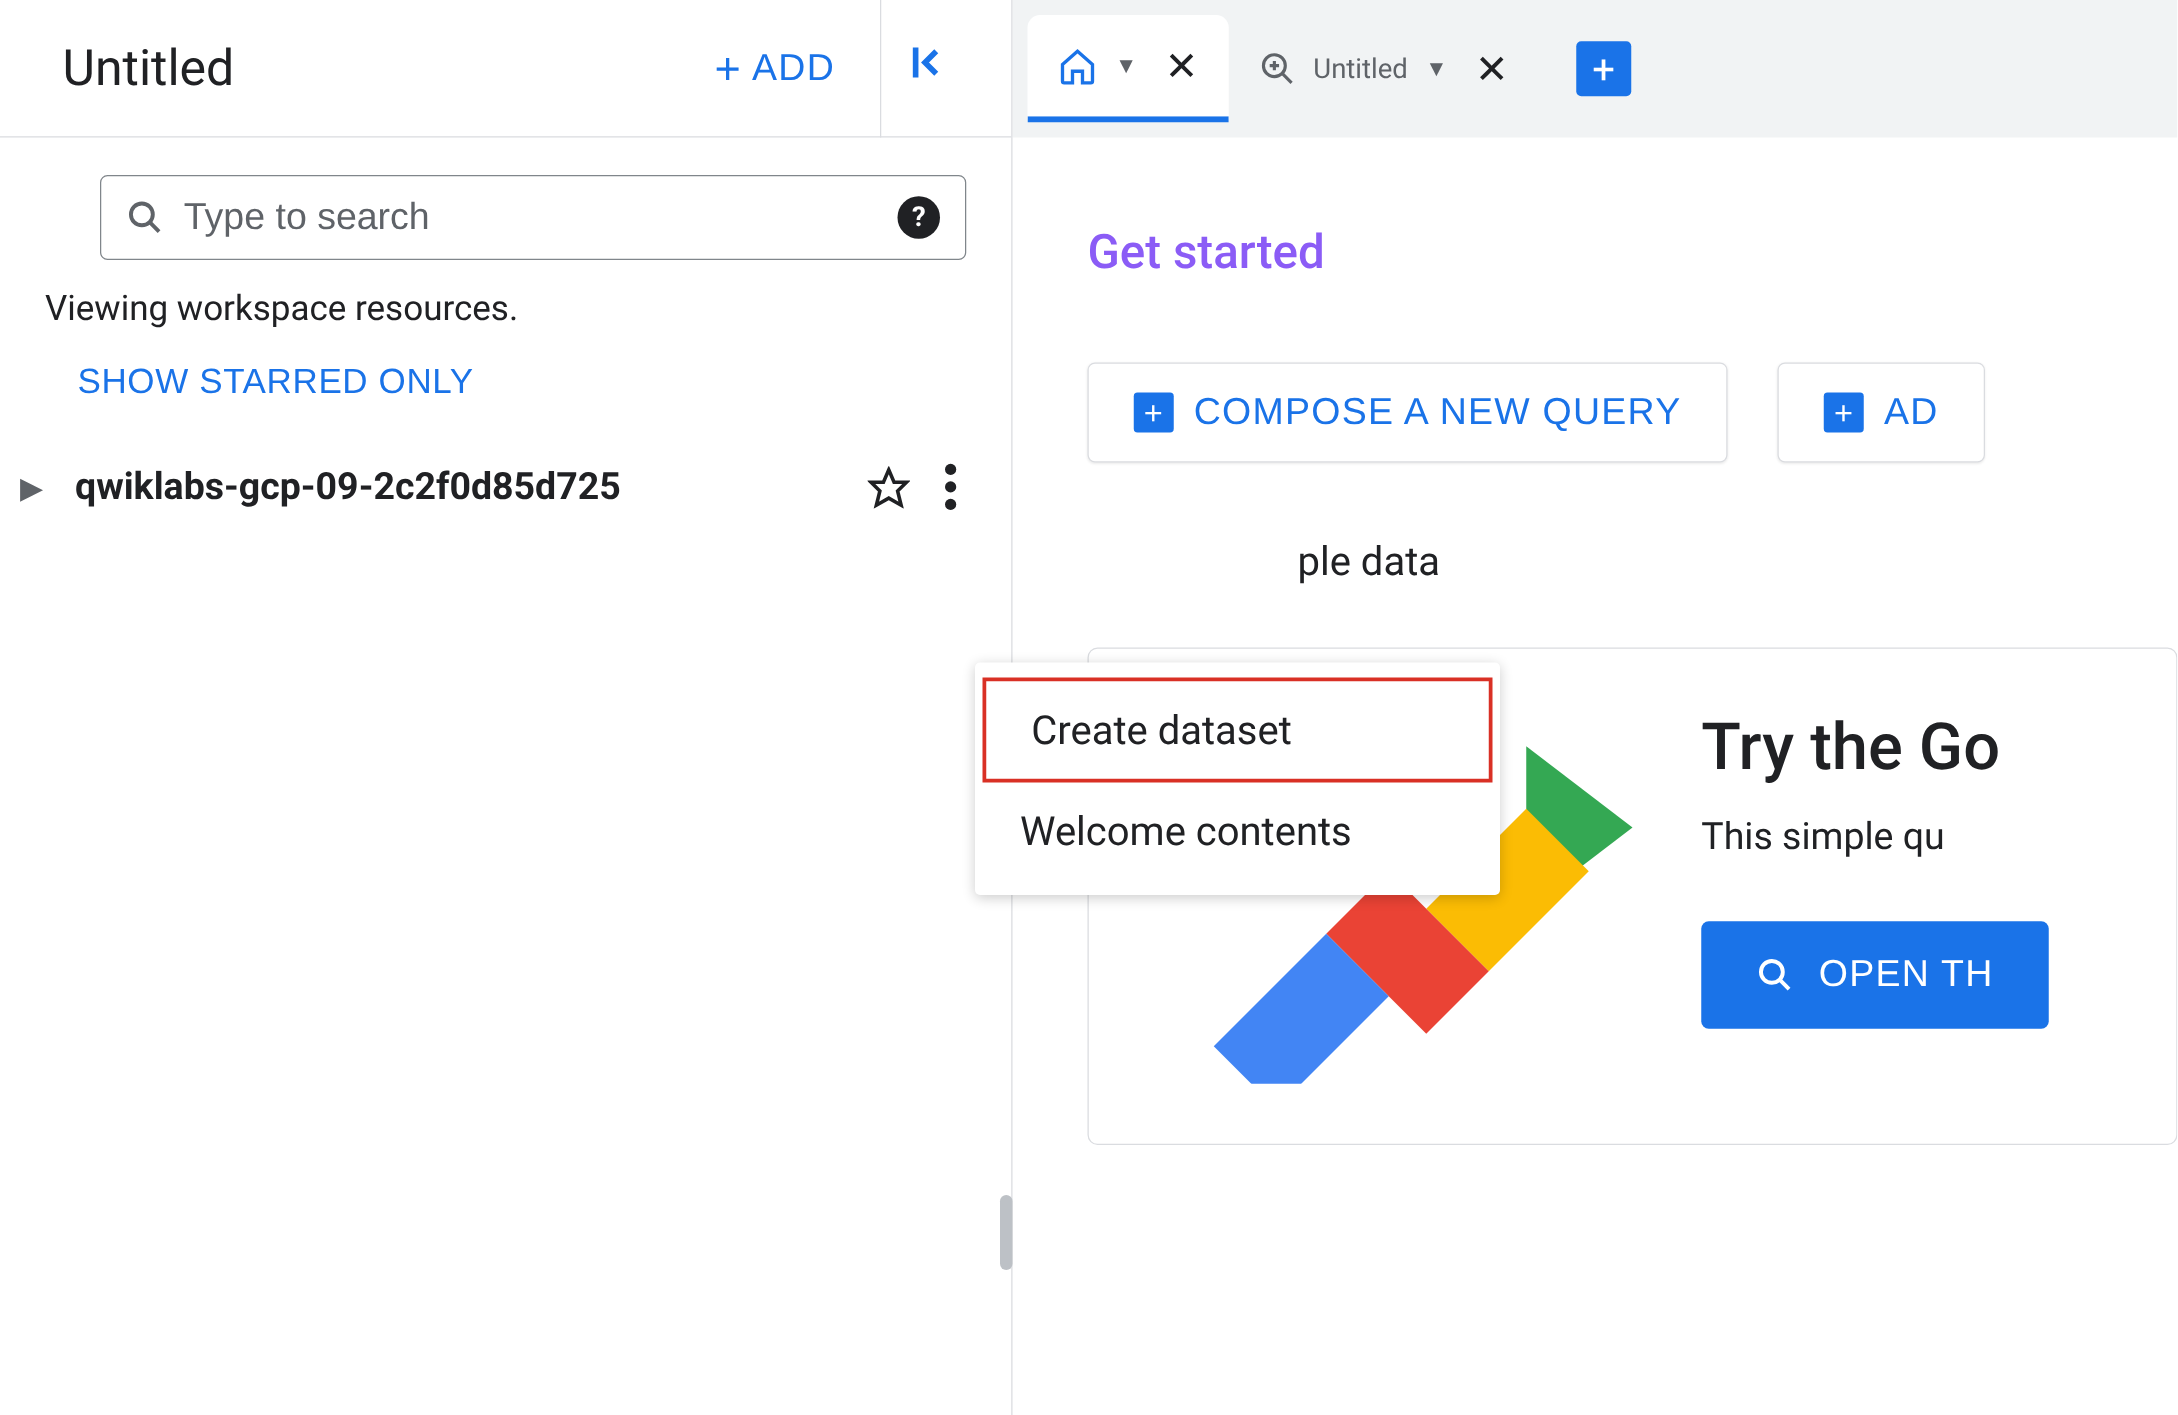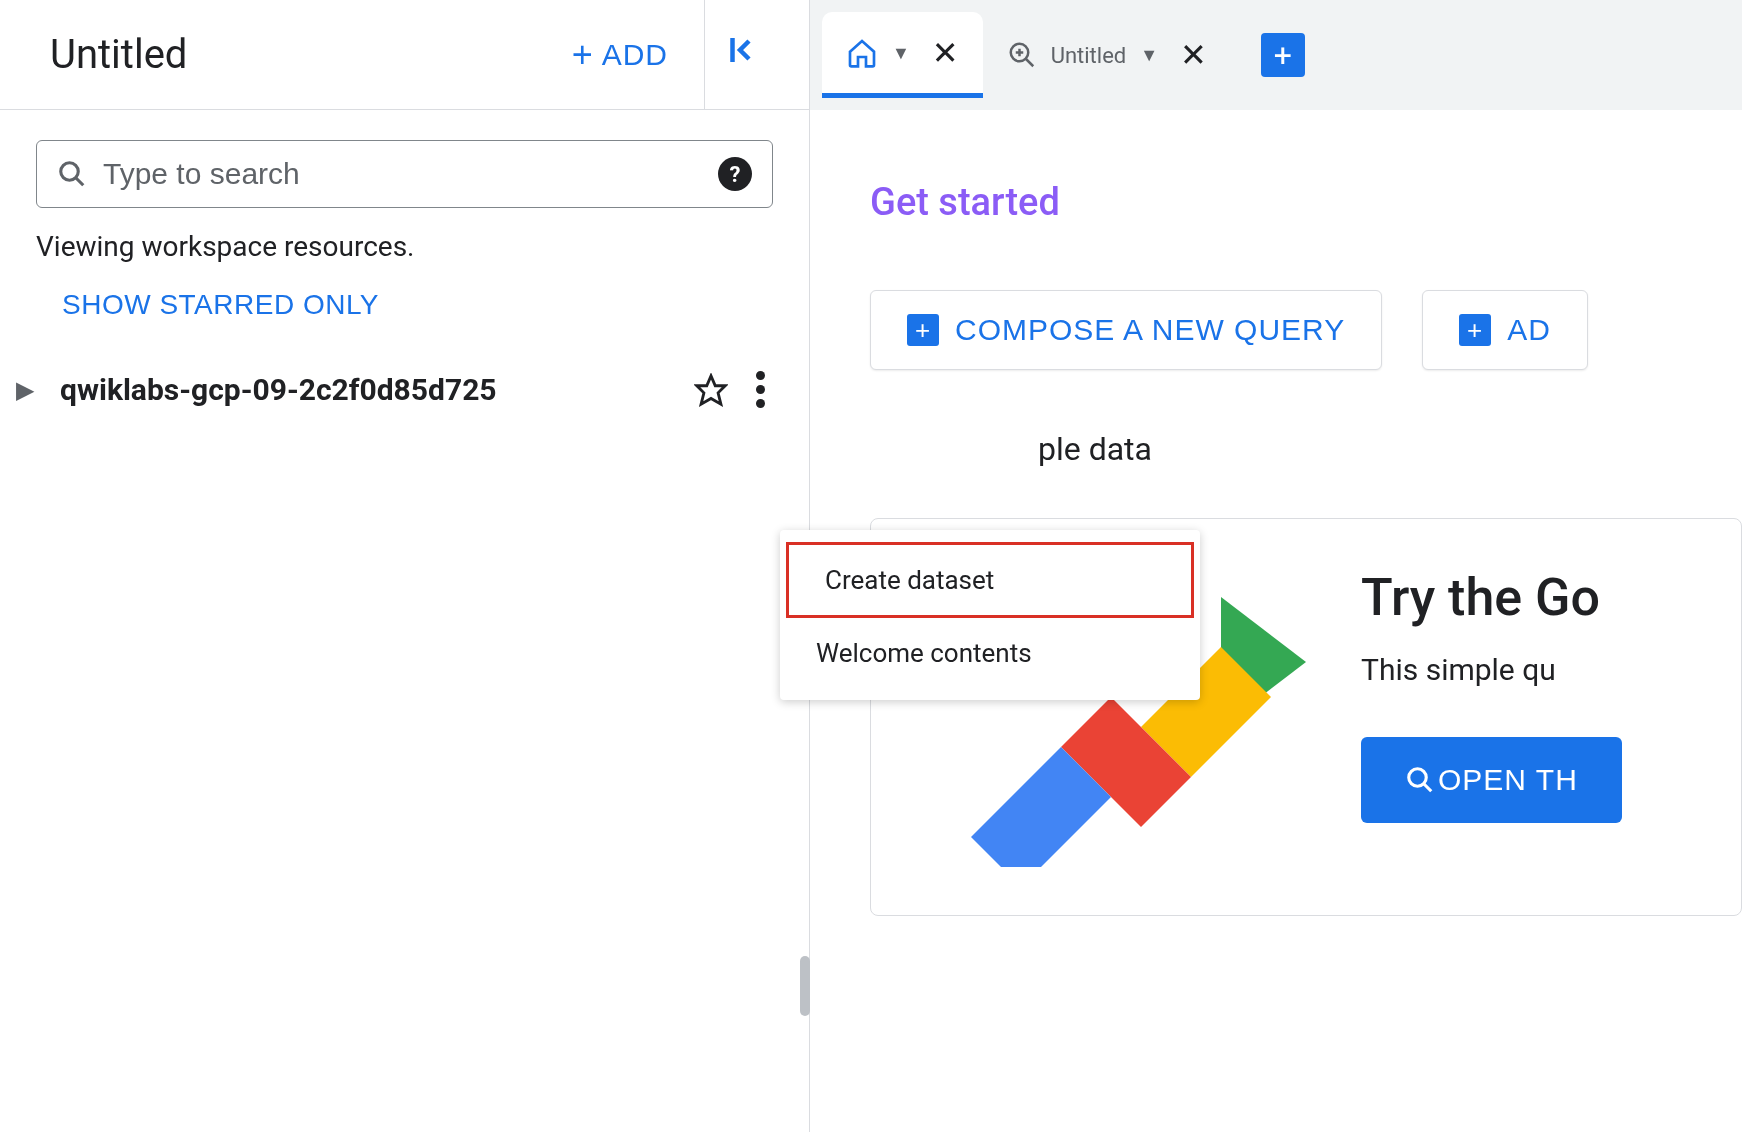--- a/index.html
+++ b/index.html
@@ -63,20 +63,21 @@
 
 .sidebar-body { padding: 30px 36px 0 36px; }
 .search-box {
   display: flex;
   align-items: center;
   border: 1px solid #80868b;
   border-radius: 6px;
   padding: 16px 20px;
   gap: 16px;
   margin-bottom: 22px;
+  margin-left: 44px;
 }
 .search-box input {
   flex: 1;
   border: none;
   outline: none;
   font-size: 30px;
   color: #5f6368;
   background: transparent;
 }
 .search-box input::placeholder { color: #5f6368; }
@@ -152,21 +153,21 @@
   left: 780px;
   background: #fff;
   box-shadow: 0 2px 10px rgba(0,0,0,0.2);
   border-radius: 4px;
   padding: 12px 0;
   z-index: 100;
   width: 420px;
 }
 .context-menu-item {
   padding: 20px 36px;
-  font-size: 26px;
+  font-size: 32px;
   color: #202124;
   cursor: pointer;
 }
 .context-menu-item.highlighted {
   border: 3px solid #d93025;
   margin: 0 6px;
 }
 
 
 .main {
@@ -280,21 +281,21 @@
   color: #fff;
   border: none;
   padding: 26px 44px;
   font-size: 30px;
   font-weight: 500;
   letter-spacing: 1px;
   border-radius: 6px;
   cursor: pointer;
   display: flex;
   align-items: center;
-  gap: 3px;
+  gap: 20px;
 }
 .scroll-track {
   position: absolute;
   right: -1px;
   top: 456px;
   width: 10px;
   height: 560px;
 }
 .scroll-thumb {
   position: absolute;

